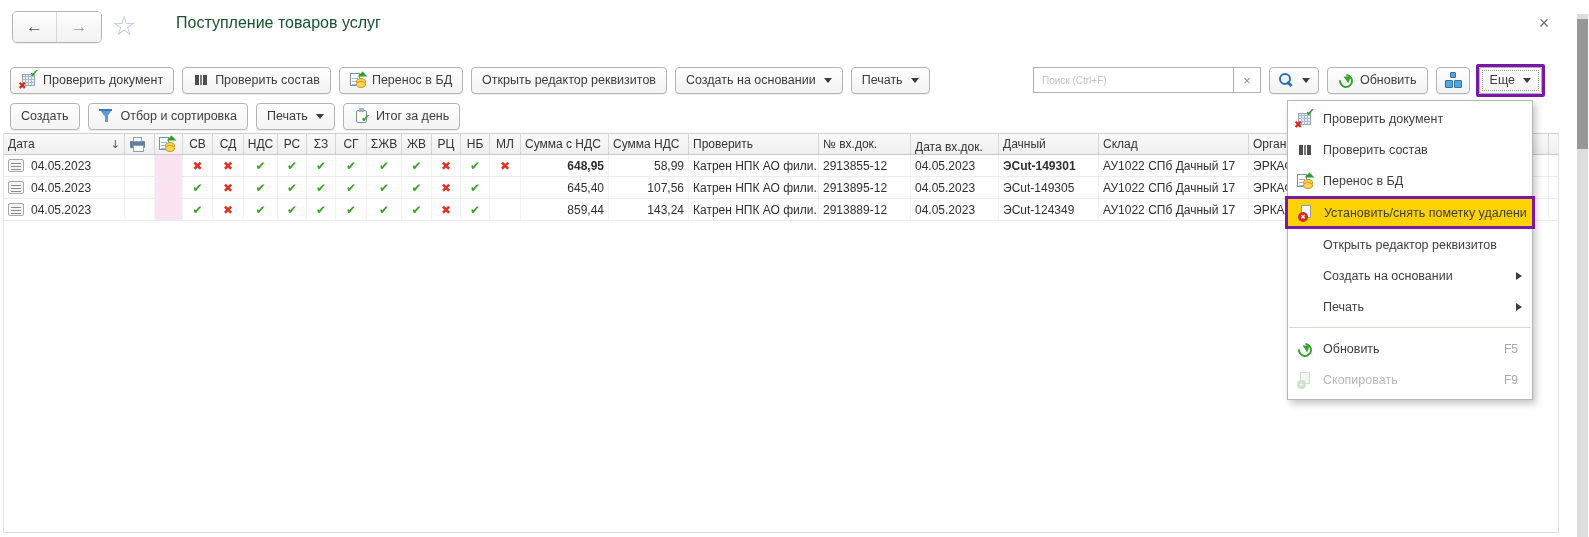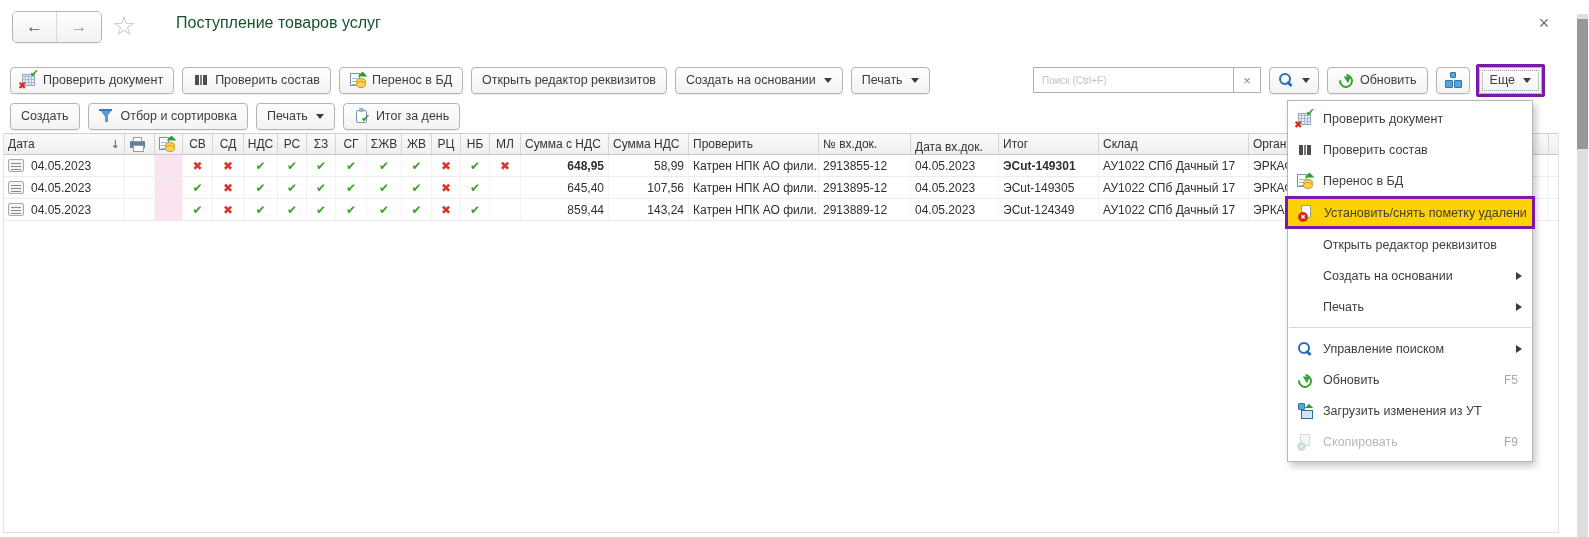--- a/index.html
+++ b/index.html
@@ -313,21 +313,21 @@
         <div class="th" style="width: 130px;">
           <span>Проверить</span>
         </div>
         <div class="th" style="width: 92px;">
           <span>№ вх.док.</span>
         </div>
         <div class="th" style="width: 88px; align-items: flex-end;">
           <span>Дата вх.док.</span>
         </div>
         <div class="th" style="width: 100px;">
-          <span>Итог</span>
+          <span>Дачный</span>
         </div>
         <div class="th" style="width: 150px;">
           <span>Склад</span>
         </div>
         <div class="th" style="width: 300px;">
           <span>Организ</span>
         </div>
       </div>
     <div id="tbody">
         <div class="trow">
@@ -567,43 +567,26 @@
         <span class="subarrow"></span>
       </div>
       <div class="mitem">
         <span class="icslot"></span>
         <span class="mlabel">Печать</span>
         <span class="subarrow"></span>
       </div>
       <div class="msep"></div>
       <div class="mitem">
         <span class="icslot">
-          <span class="ic ic-search-icon">
-            <i></i>
-          </span>
-        </span>
-        <span class="mlabel">Управление поиском</span>
-        <span class="subarrow"></span>
-      </div>
-      <div class="mitem">
-        <span class="icslot">
           <span class="ic ic-refresh-icon">
             <i></i>
           </span>
         </span>
         <span class="mlabel">Обновить</span>
         <span class="mshort">F5</span>
-      </div>
-      <div class="mitem">
-        <span class="icslot">
-          <span class="ic ic-load-ut-icon">
-            <i></i>
-          </span>
-        </span>
-        <span class="mlabel">Загрузить изменения из УТ</span>
       </div>
       <div class="mitem disabled">
         <span class="icslot">
           <span class="ic ic-copy-icon disabled">
             <i></i>
           </span>
         </span>
         <span class="mlabel">Скопировать</span>
         <span class="mshort">F9</span>
       </div>

